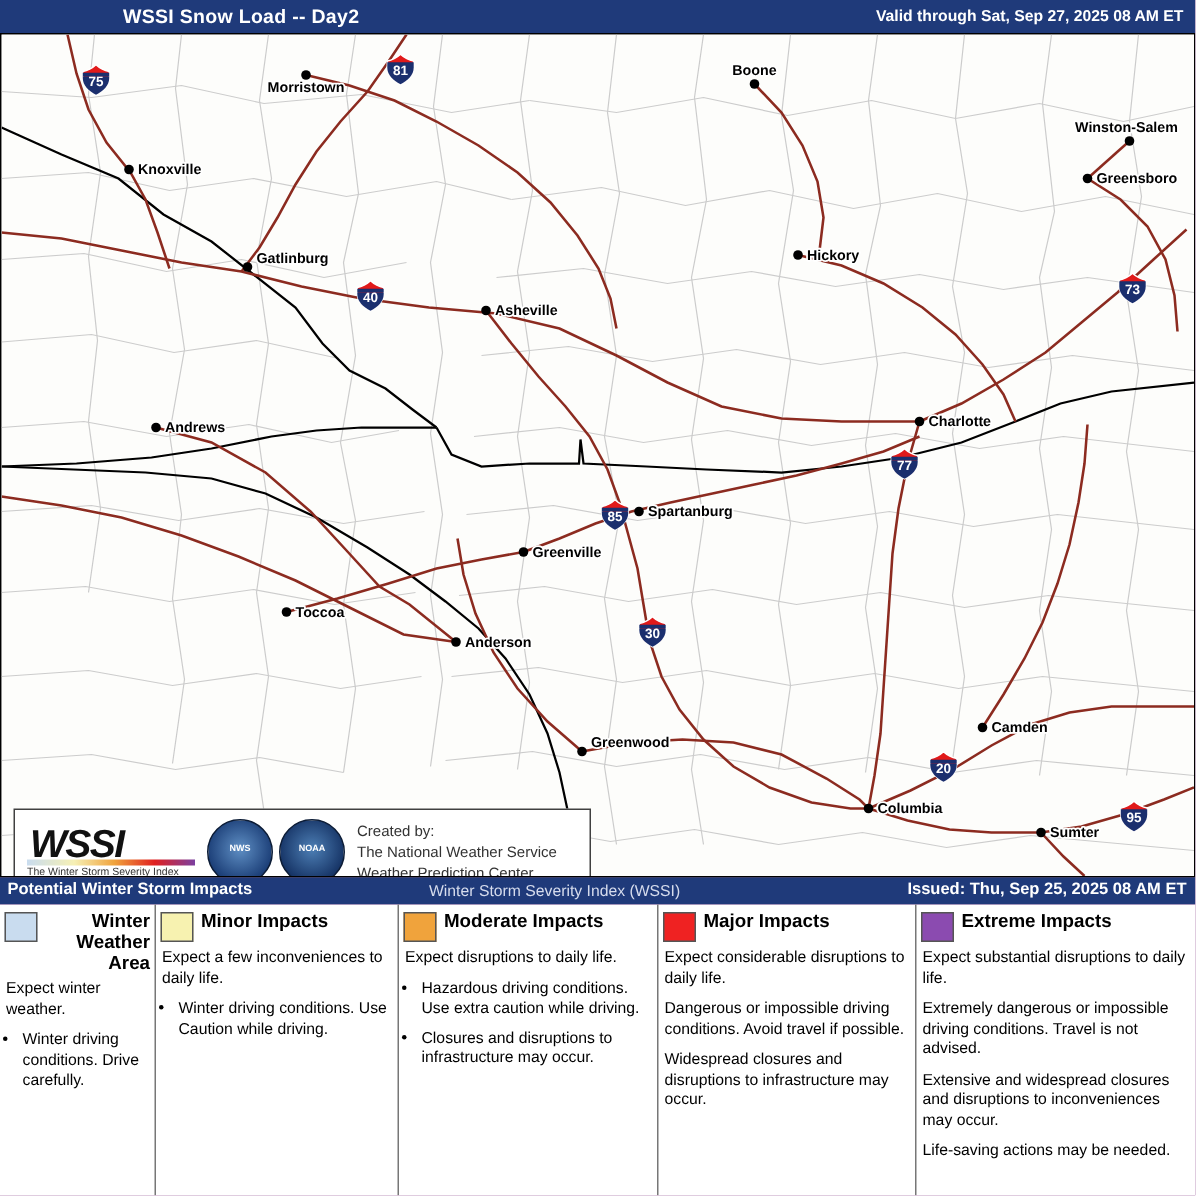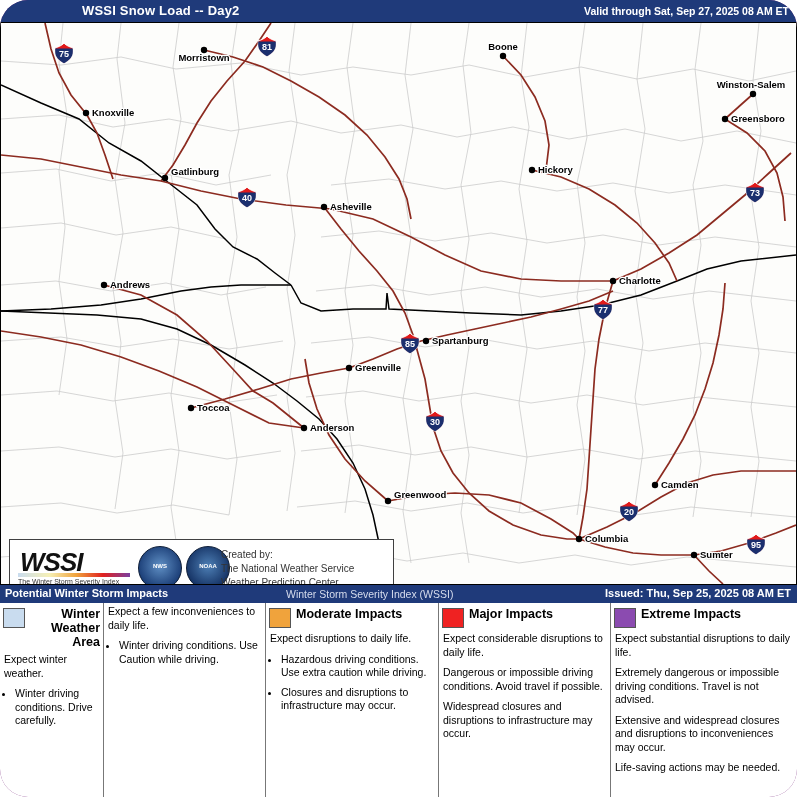--- a/index.html
+++ b/index.html
@@ -6,21 +6,20 @@
   html, body {
     margin: 0; padding: 0;
     background: #ffffff;
     font-family: "Liberation Sans", sans-serif;
   }
   #page {
     position: relative;
     width: 797px; height: 797px;
     overflow: hidden;
     background: #701a75;
-    border-radius: 28px;
   }
 
   
   #titlebar {
     position: absolute; left: 0; top: 0; width: 797px; height: 22px;
     background: #1f3a7a;
     color: #ffffff;
   }
   #titlebar .title {
     position: absolute; left: 82px; top: 3px;
@@ -97,21 +96,21 @@
     border-radius: 50%;
   }
   #logobox .nws-seal { left: 128px; background: radial-gradient(circle at 50% 45%, #5f8fc4 0%, #1c3f78 70%, #101f3d 100%); border: 1px solid #0c1c36; }
   #logobox .noaa-seal { left: 176px; background: radial-gradient(circle at 50% 45%, #4d7fb5 0%, #173567 70%, #0c1a32 100%); border: 1px solid #0c1c36; }
   .seal-txt {
     position: absolute; left: 0; top: 16px; width: 100%;
     text-align: center; font-size: 6px; color: #ffffff; font-weight: bold;
     line-height: 7px;
   }
   #logobox .created {
-    position: absolute; left: 211px; top: 8px;
+    position: absolute; left: 228px; top: 8px;
     font-size: 10px; color: #333333; line-height: 14px;
   }
 
   
   #impacts-bar {
     position: absolute; left: 0; top: 585px; width: 797px; height: 18px;
     background: #1f3a7a; color: #ffffff;
     font-size: 11px; font-weight: bold;
   }
   #impacts-bar .left { position: absolute; left: 5px; top: 2px; }
@@ -391,20 +390,24 @@
       </div>
       <div class="body-txt">
         <p>Expect winter weather.</p>
         <ul>
           <li>Winter driving conditions. Drive carefully.</li>
         </ul>
       </div>
     </div>
 
     <div class="col" id="col1">
+      <div class="swatch-row">
+        <div class="swatch" style="background: rgb(247, 242, 176);"></div>
+        <div class="cat-name">Minor Impacts</div>
+      </div>
       <div class="body-txt">
         <p>Expect a few inconveniences to daily life.</p>
         <ul>
           <li>Winter driving conditions. Use Caution while driving.</li>
         </ul>
       </div>
     </div>
 
     <div class="col" id="col2">
       <div class="swatch-row">

